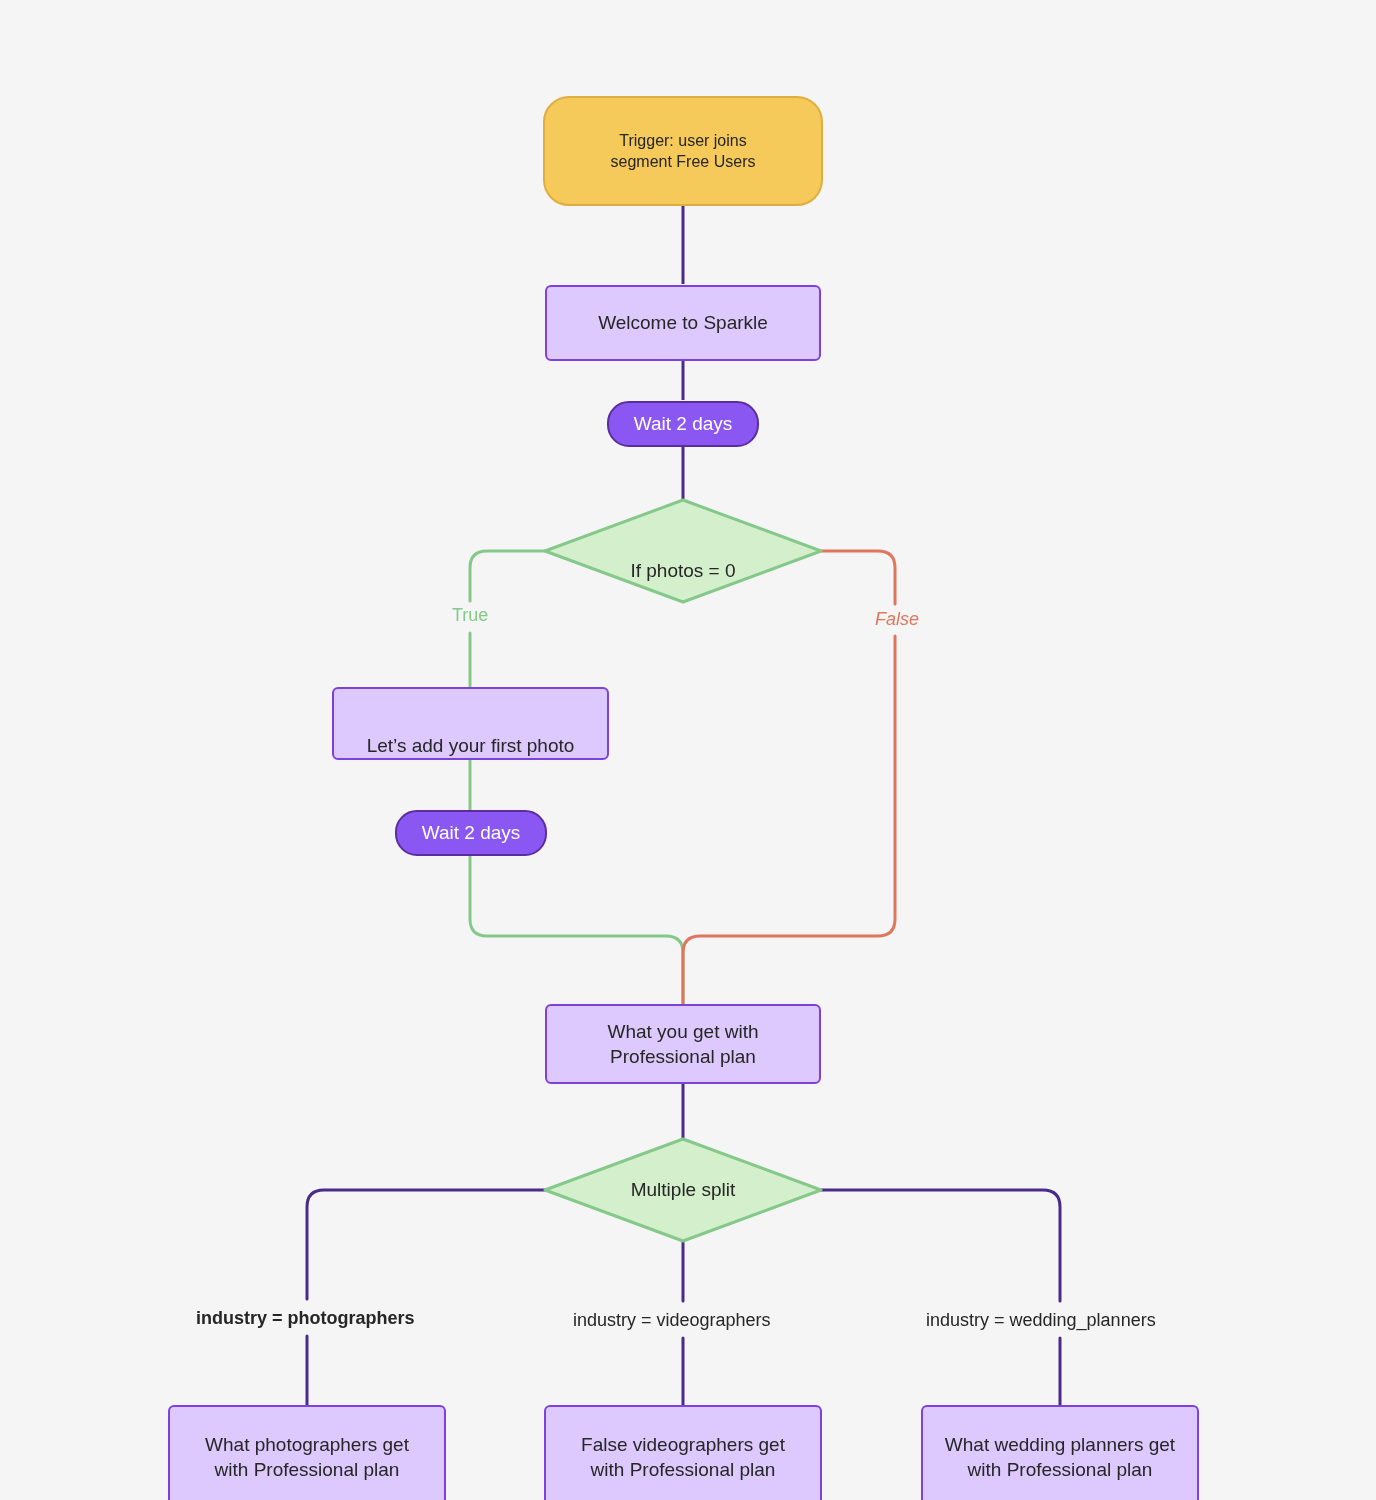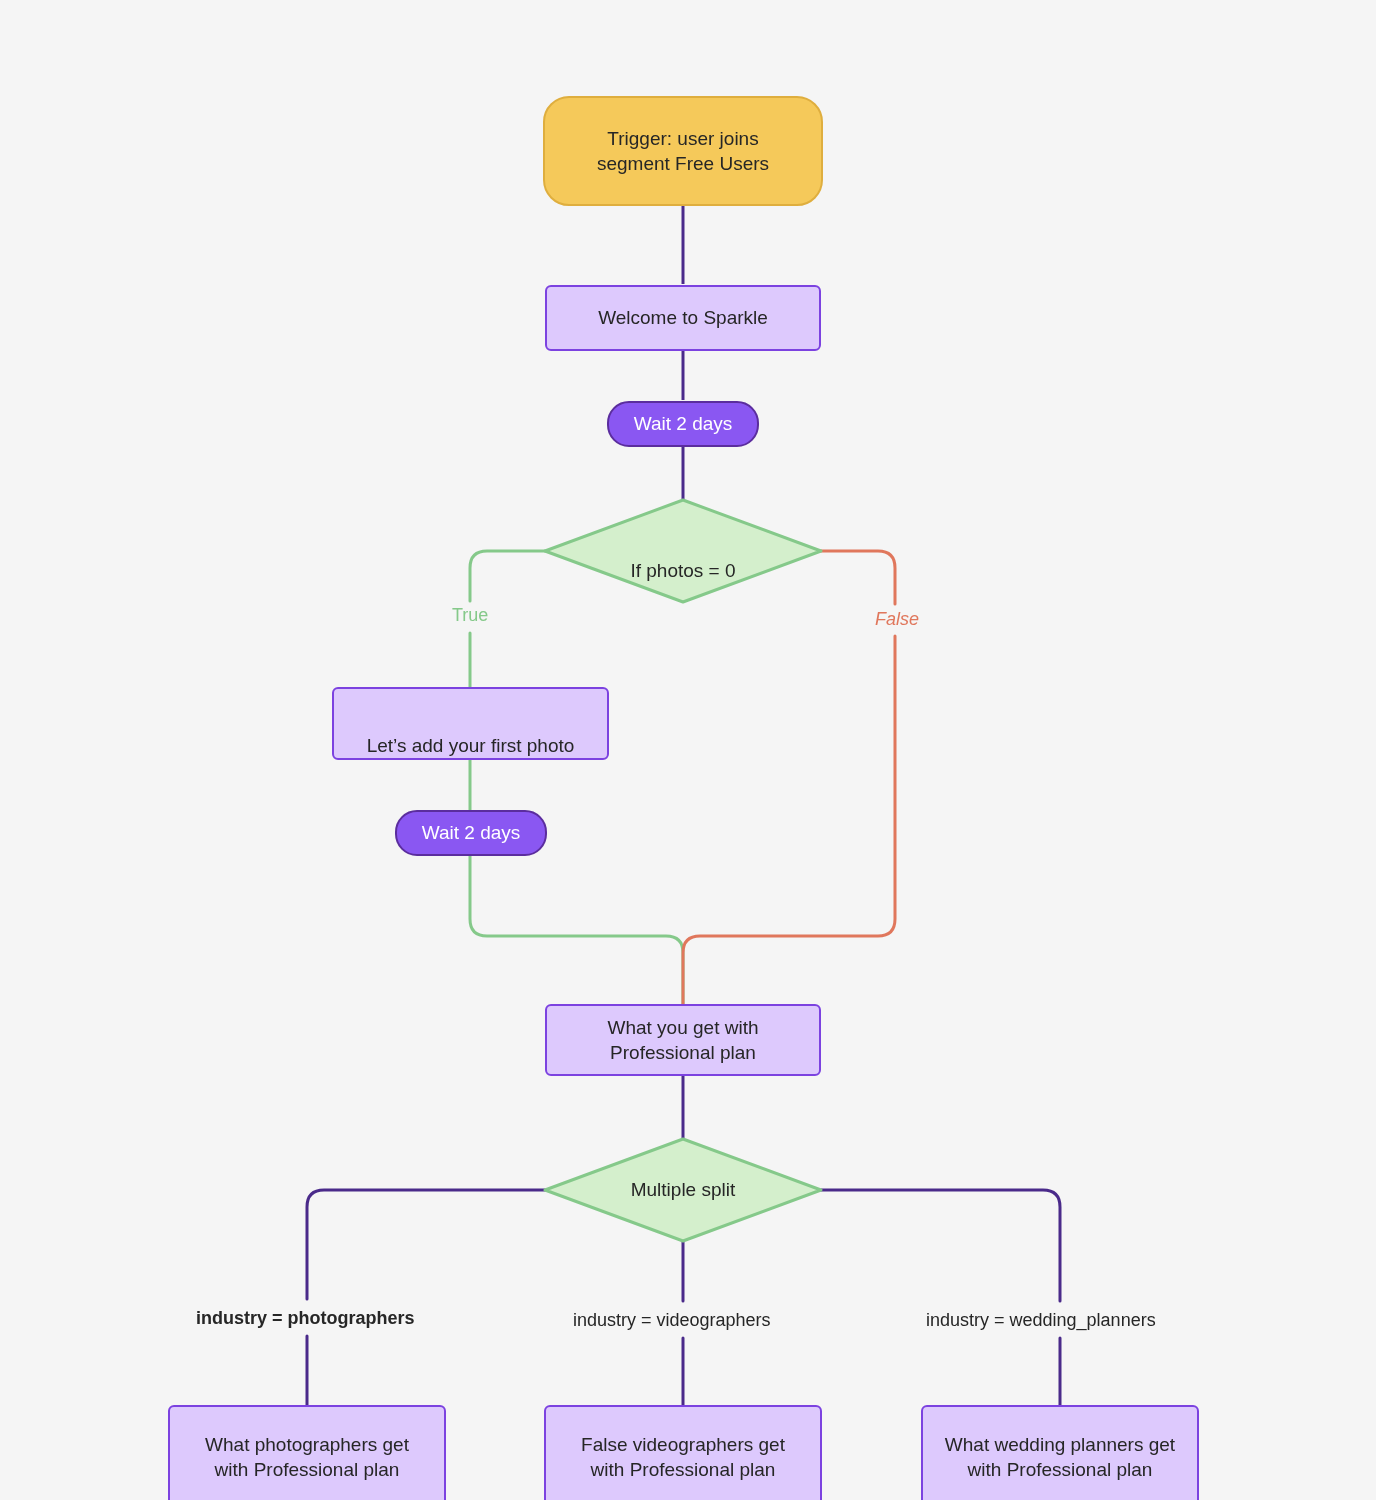--- a/index.html
+++ b/index.html
@@ -34,21 +34,21 @@
     align-items: center;
     justify-content: center;
     text-align: center;
     color: #262626;
     line-height: 1.33;
   }
   .node-trigger {
     background: #f5c95a;
     border: 2px solid #dfae3e;
     border-radius: 26px;
-    font-size: 19px;
+    font-size: 16px;
   }
   .node-message {
     background: #ddc9fd;
     border: 2px solid #7c42e0;
     border-radius: 6px;
     font-size: 19px;
   }
   .node-wait {
     background: #8a57f2;
     border: 2px solid #5b2d9e;
@@ -113,21 +113,21 @@
     <polygon points="683,1139 821,1190 683,1241 545,1190" fill="#d4efcc" stroke="#85c98a" stroke-width="3" stroke-linejoin="round"></polygon>
   </svg>
 
   <div class="node node-trigger" style="left:543px; top:96px; width:280px; height:110px;">
     <div>
       <span class="node-text">Trigger: user joins</span>
       <span class="node-text">segment Free Users</span>
     </div>
   </div>
 
-  <div class="node node-message" style="left:545px; top:285px; width:276px; height:66px;">
+  <div class="node node-message" style="left:545px; top:285px; width:276px; height:76px;">
     <span class="node-text">Welcome to Sparkle</span>
   </div>
 
   <div class="node node-wait" style="left:607px; top:401px; width:152px; height:46px;">
     <span class="node-text">Wait 2 days</span>
   </div>
 
   <div class="node node-decision" style="left:545px; top:520px; width:276px; height:102px;">
     <span class="diamond-label">If photos = 0</span>
   </div>
@@ -136,21 +136,21 @@
   <div class="edge-label edge-label-false" style="left:869px; top:609px;">False</div>
 
   <div class="node node-message" style="left:332px; top:687px; width:277px; height:73px;align-items:flex-end;">
     <span class="node-text">Let’s add your first photo</span>
   </div>
 
   <div class="node node-wait" style="left:395px; top:810px; width:152px; height:46px;">
     <span class="node-text">Wait 2 days</span>
   </div>
 
-  <div class="node node-message" style="left:545px; top:1004px; width:276px; height:72px;">
+  <div class="node node-message" style="left:545px; top:1004px; width:276px; height:80px;">
     <div>
       <span class="node-text">What you get with</span>
       <span class="node-text">Professional plan</span>
     </div>
   </div>
 
   <div class="node node-decision" style="left:545px; top:1139px; width:276px; height:102px;">
     <span class="diamond-label">Multiple split</span>
   </div>
 

